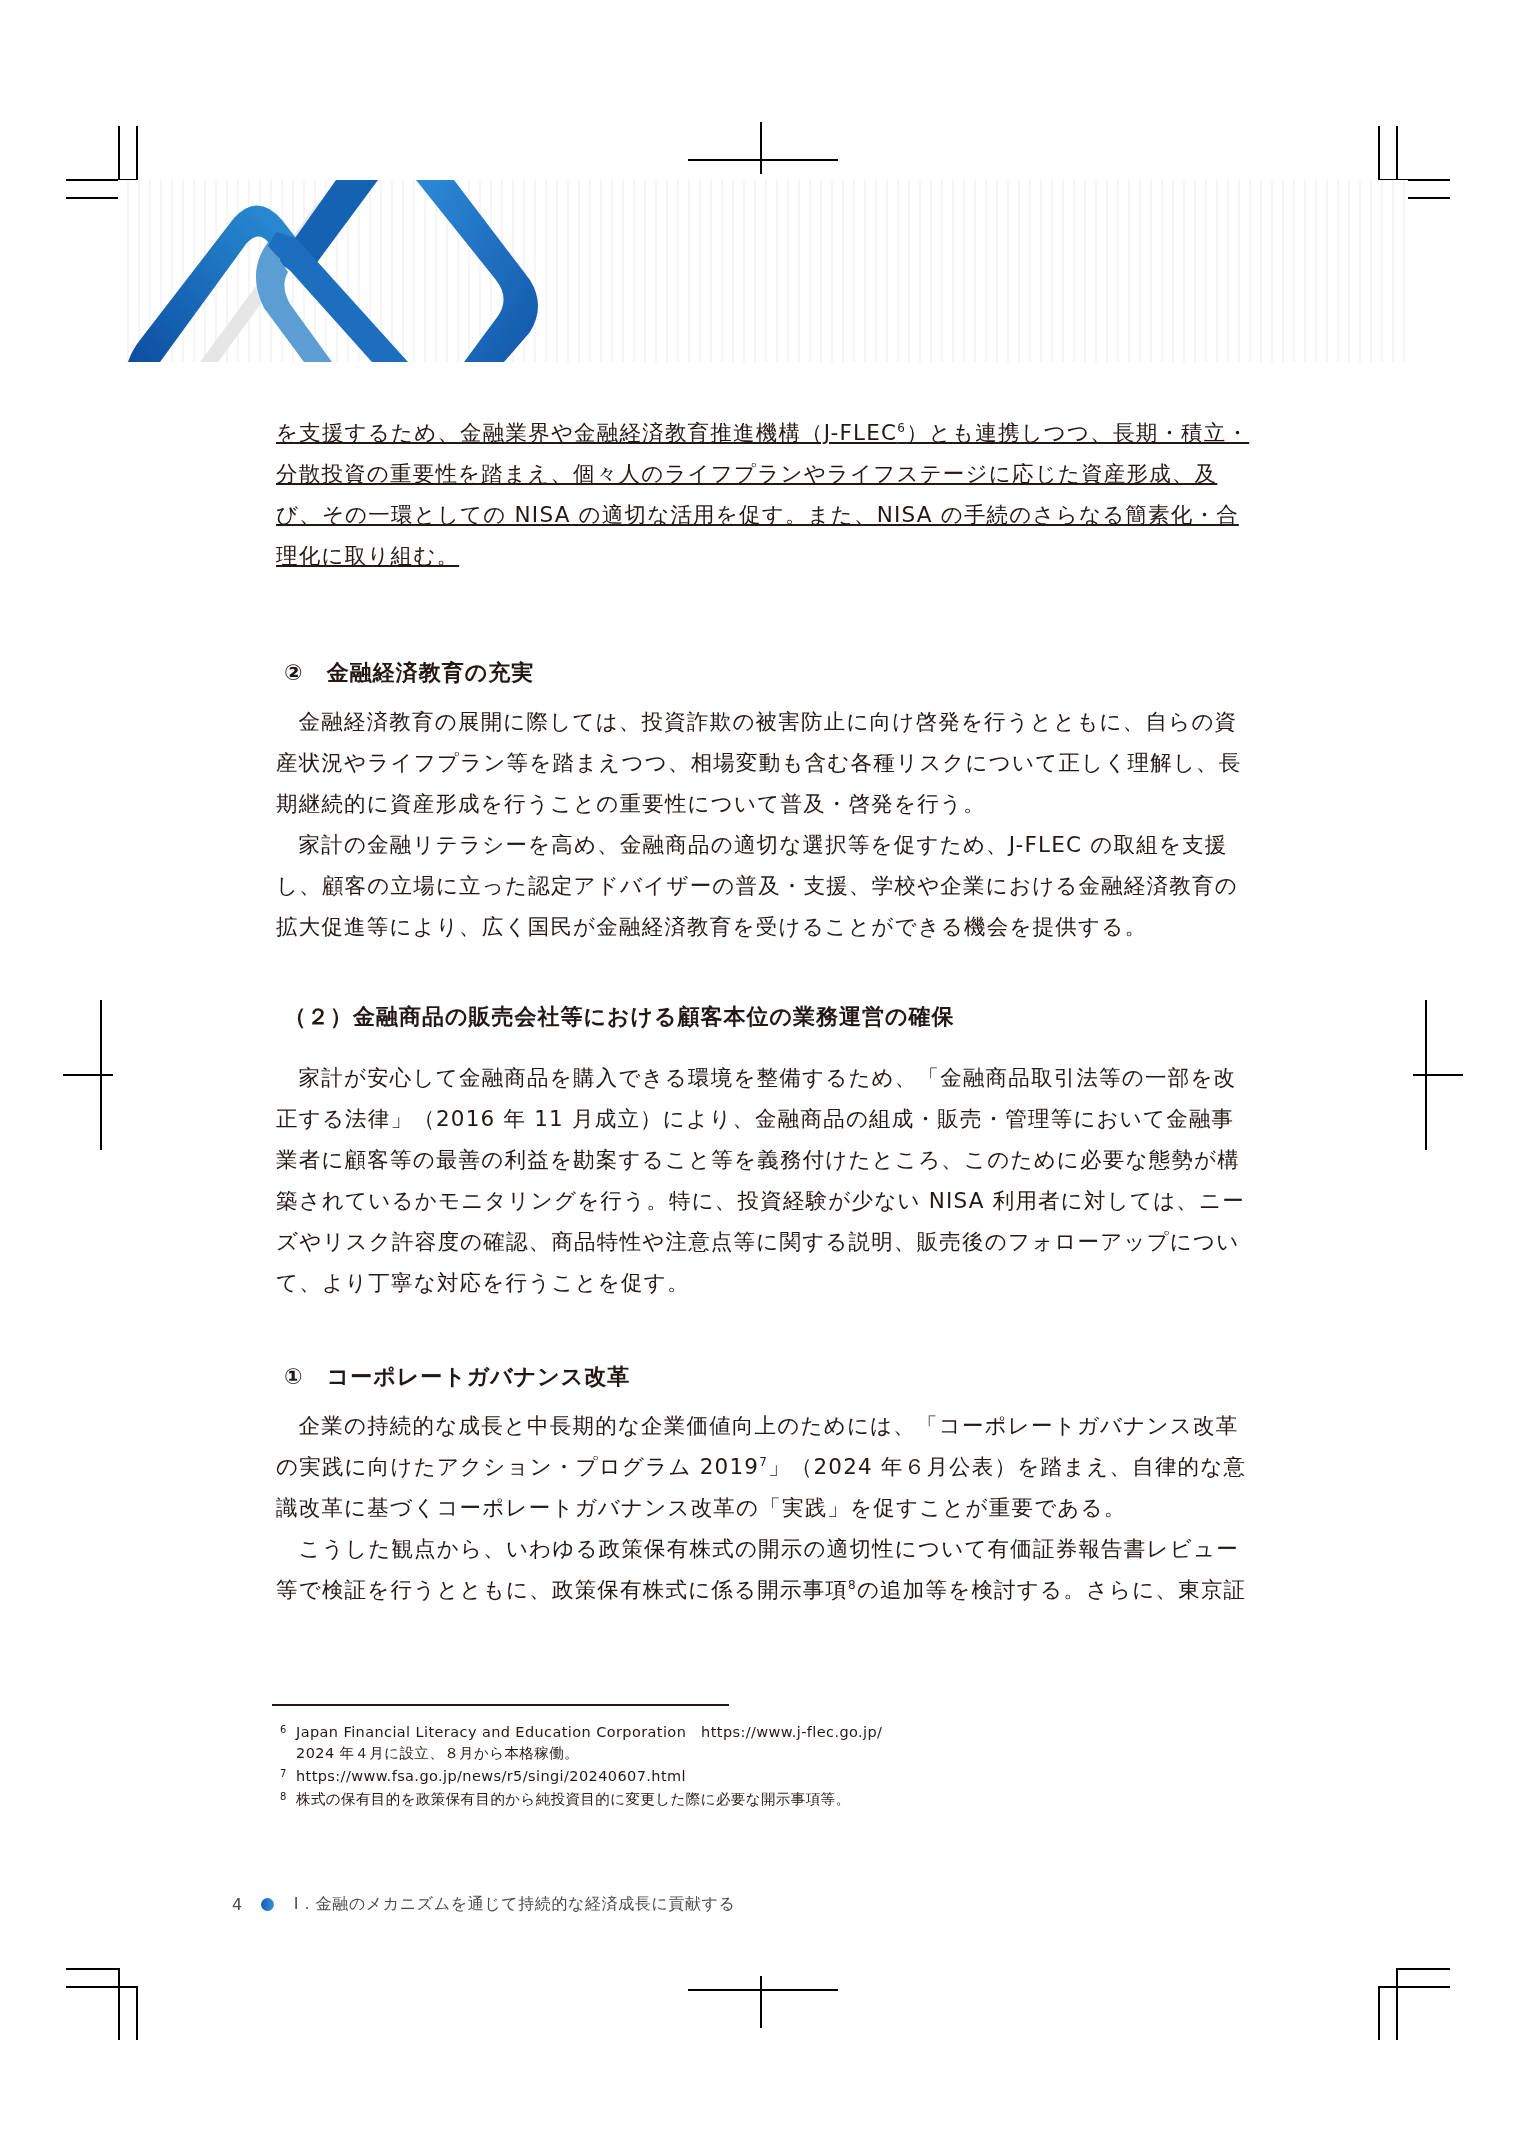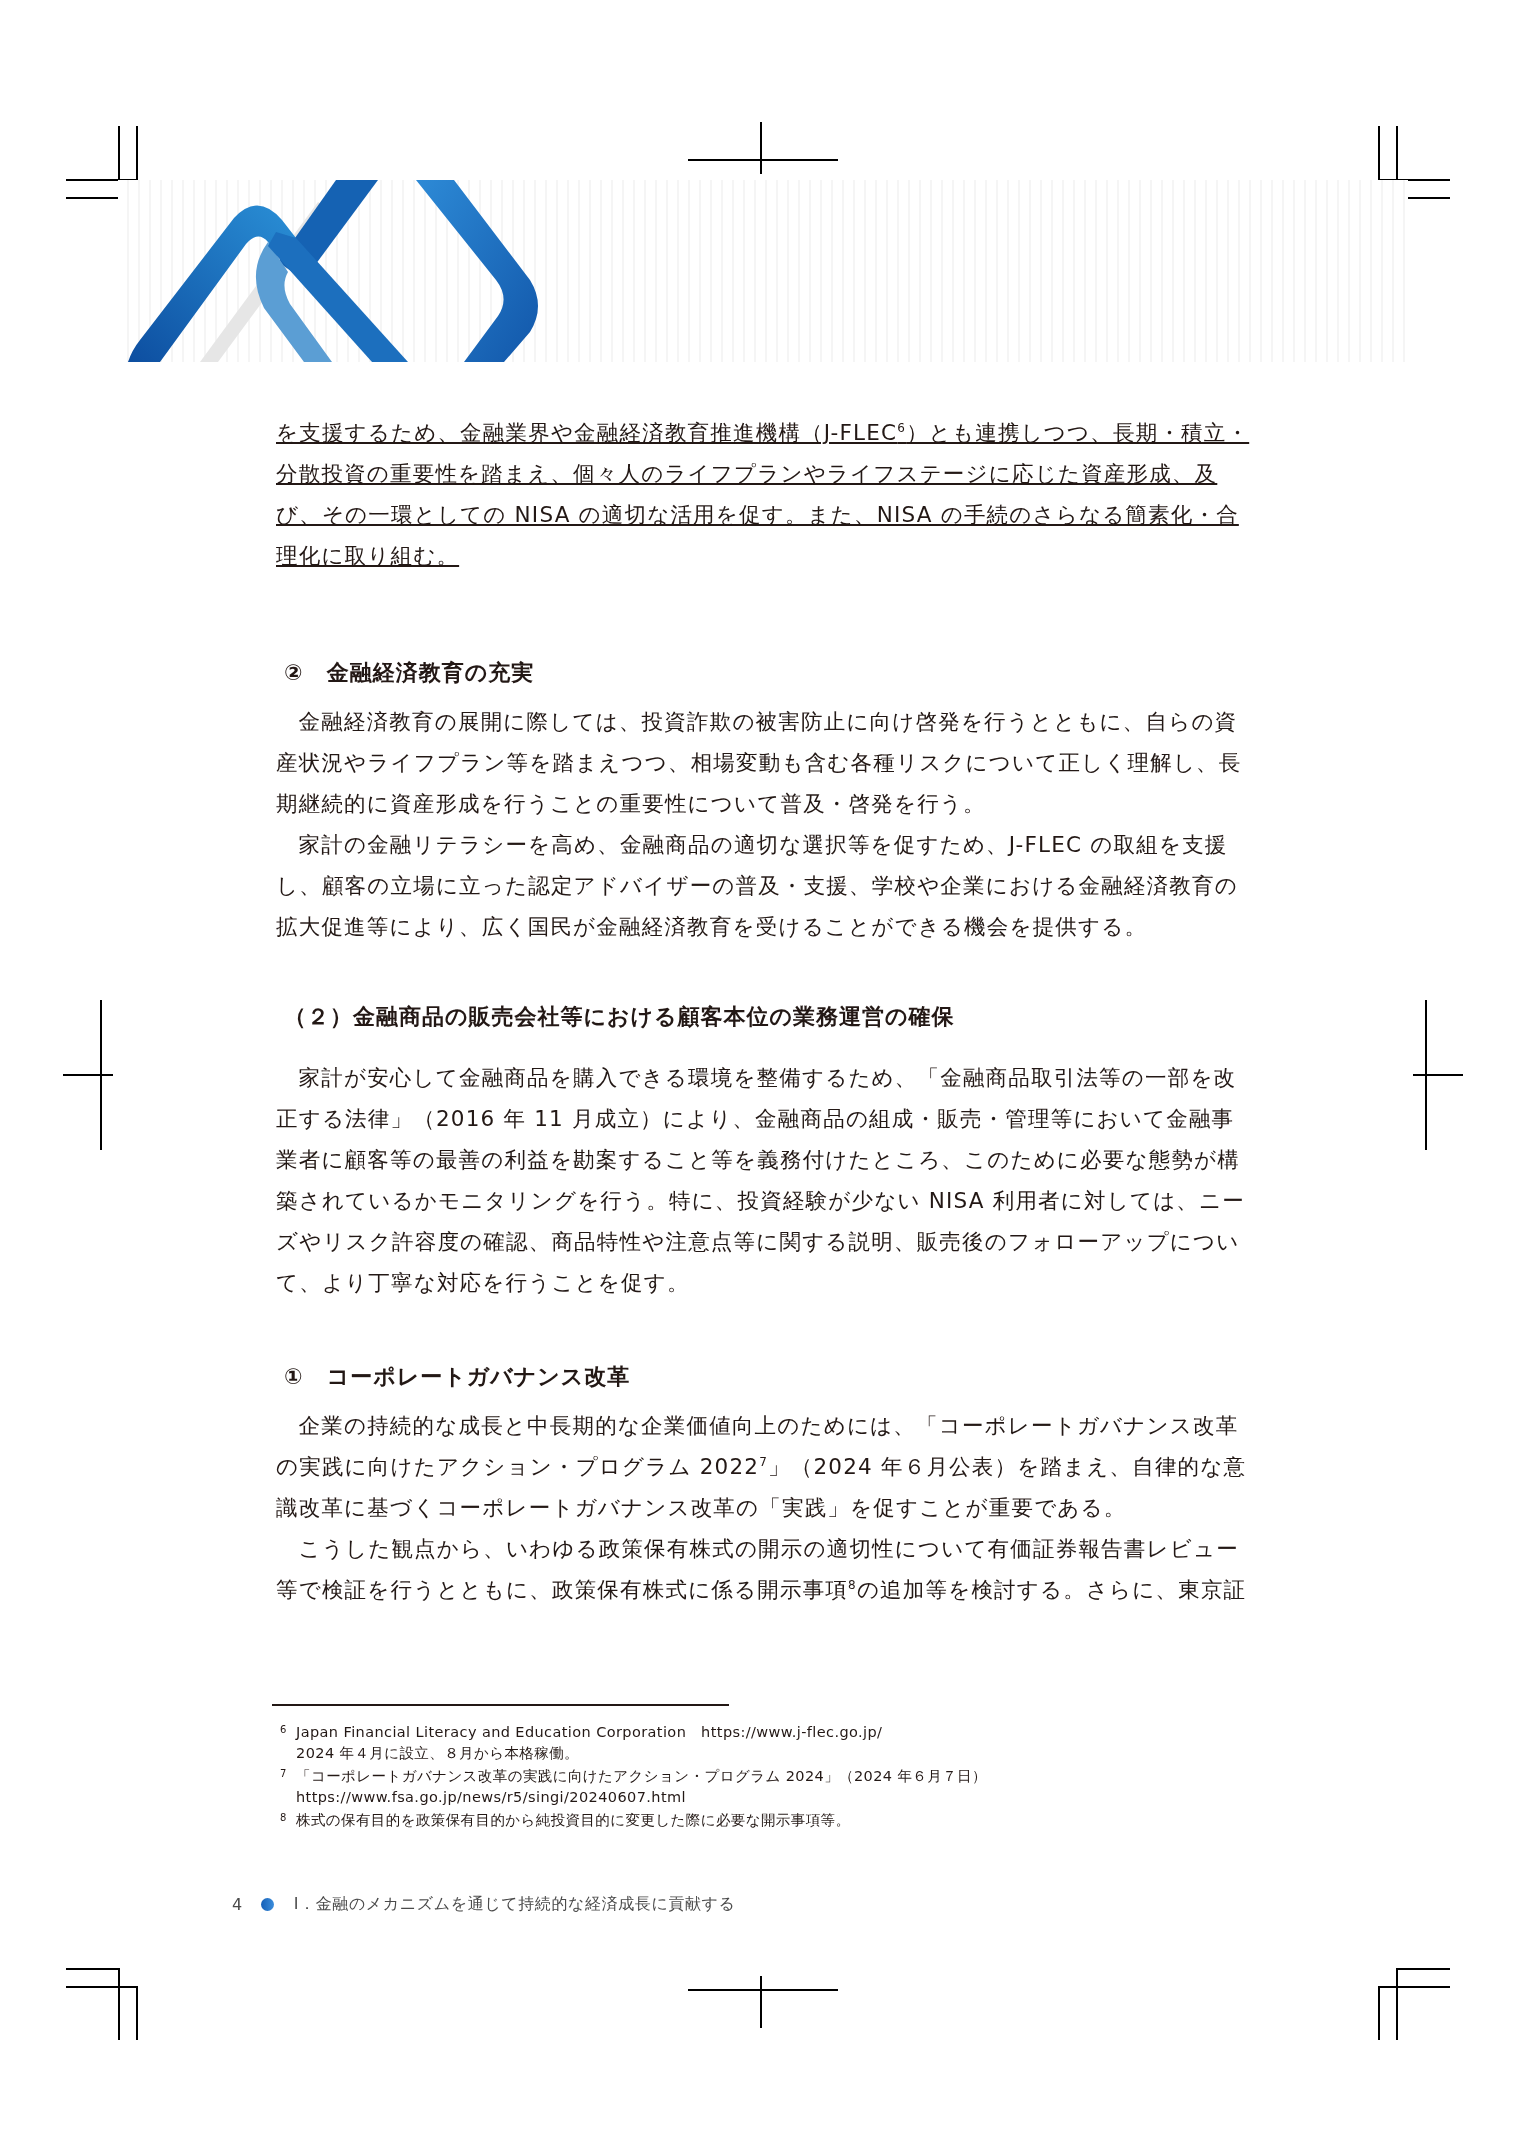--- a/index.html
+++ b/index.html
@@ -102,34 +102,33 @@
   <p class="para indent">家計の金融リテラシーを高め、金融商品の適切な選択等を促すため、J-FLEC の取組を支援し、顧客の立場に立った認定アドバイザーの普及・支援、学校や企業における金融経済教育の拡大促進等により、広く国民が金融経済教育を受けることができる機会を提供する。</p>
 </div>
 
 <div class="body-text" style="top:988px;">
   <p class="heading" style="margin-bottom:20px;">（２）金融商品の販売会社等における顧客本位の業務運営の確保</p>
   <p class="para indent">家計が安心して金融商品を購入できる環境を整備するため、「金融商品取引法等の一部を改正する法律」（2016 年 11 月成立）により、金融商品の組成・販売・管理等において金融事業者に顧客等の最善の利益を勘案すること等を義務付けたところ、このために必要な態勢が構築されているかモニタリングを行う。特に、投資経験が少ない NISA 利用者に対しては、ニーズやリスク許容度の確認、商品特性や注意点等に関する説明、販売後のフォローアップについて、より丁寧な対応を行うことを促す。</p>
 </div>
 
 <div class="body-text" style="top:1348px;">
   <p class="heading">①　コーポレートガバナンス改革</p>
-  <p class="para indent"><span>企業の持続的な成長と中長期的な企業価値向上のためには、「コーポレートガバナンス改革の実践に向けたアクション・プログラム 2022</span><sup>7</sup><span>」（2024 年６月公表）を踏まえ、自律的な意識改革に基づくコーポレートガバナンス改革の「実践」を促すことが重要である。</span></p>
+  <p class="para indent"><span>企業の持続的な成長と中長期的な企業価値向上のためには、「コーポレートガバナンス改革の実践に向けたアクション・プログラム 2019</span><sup>7</sup><span>」（2024 年６月公表）を踏まえ、自律的な意識改革に基づくコーポレートガバナンス改革の「実践」を促すことが重要である。</span></p>
   <p class="para indent"><span>こうした観点から、いわゆる政策保有株式の開示の適切性について有価証券報告書レビュー等で検証を行うとともに、政策保有株式に係る開示事項</span><sup>8</sup><span>の追加等を検討する。さらに、東京証</span></p>
 </div>
 
 <div class="fn-rule"></div>
 <div class="footnotes">
   <div class="fn">
     <span class="num">6</span>
     <div>Japan Financial Literacy and Education Corporation　https://www.j-flec.go.jp/</div>
     <div>2024 年４月に設立、８月から本格稼働。</div>
   </div>
   <div class="fn" style="margin-top:2px;">
     <span class="num">7</span>
-    <div>「コーポレートガバナンス改革の実践に向けたアクション・プログラム 2024」（2024 年６月７日）</div>
     <div>https://www.fsa.go.jp/news/r5/singi/20240607.html</div>
   </div>
   <div class="fn" style="margin-top:2px;">
     <span class="num">8</span>
     <div>株式の保有目的を政策保有目的から純投資目的に変更した際に必要な開示事項等。</div>
   </div>
 </div>
 
 <div class="footer">
   <span>4</span>

